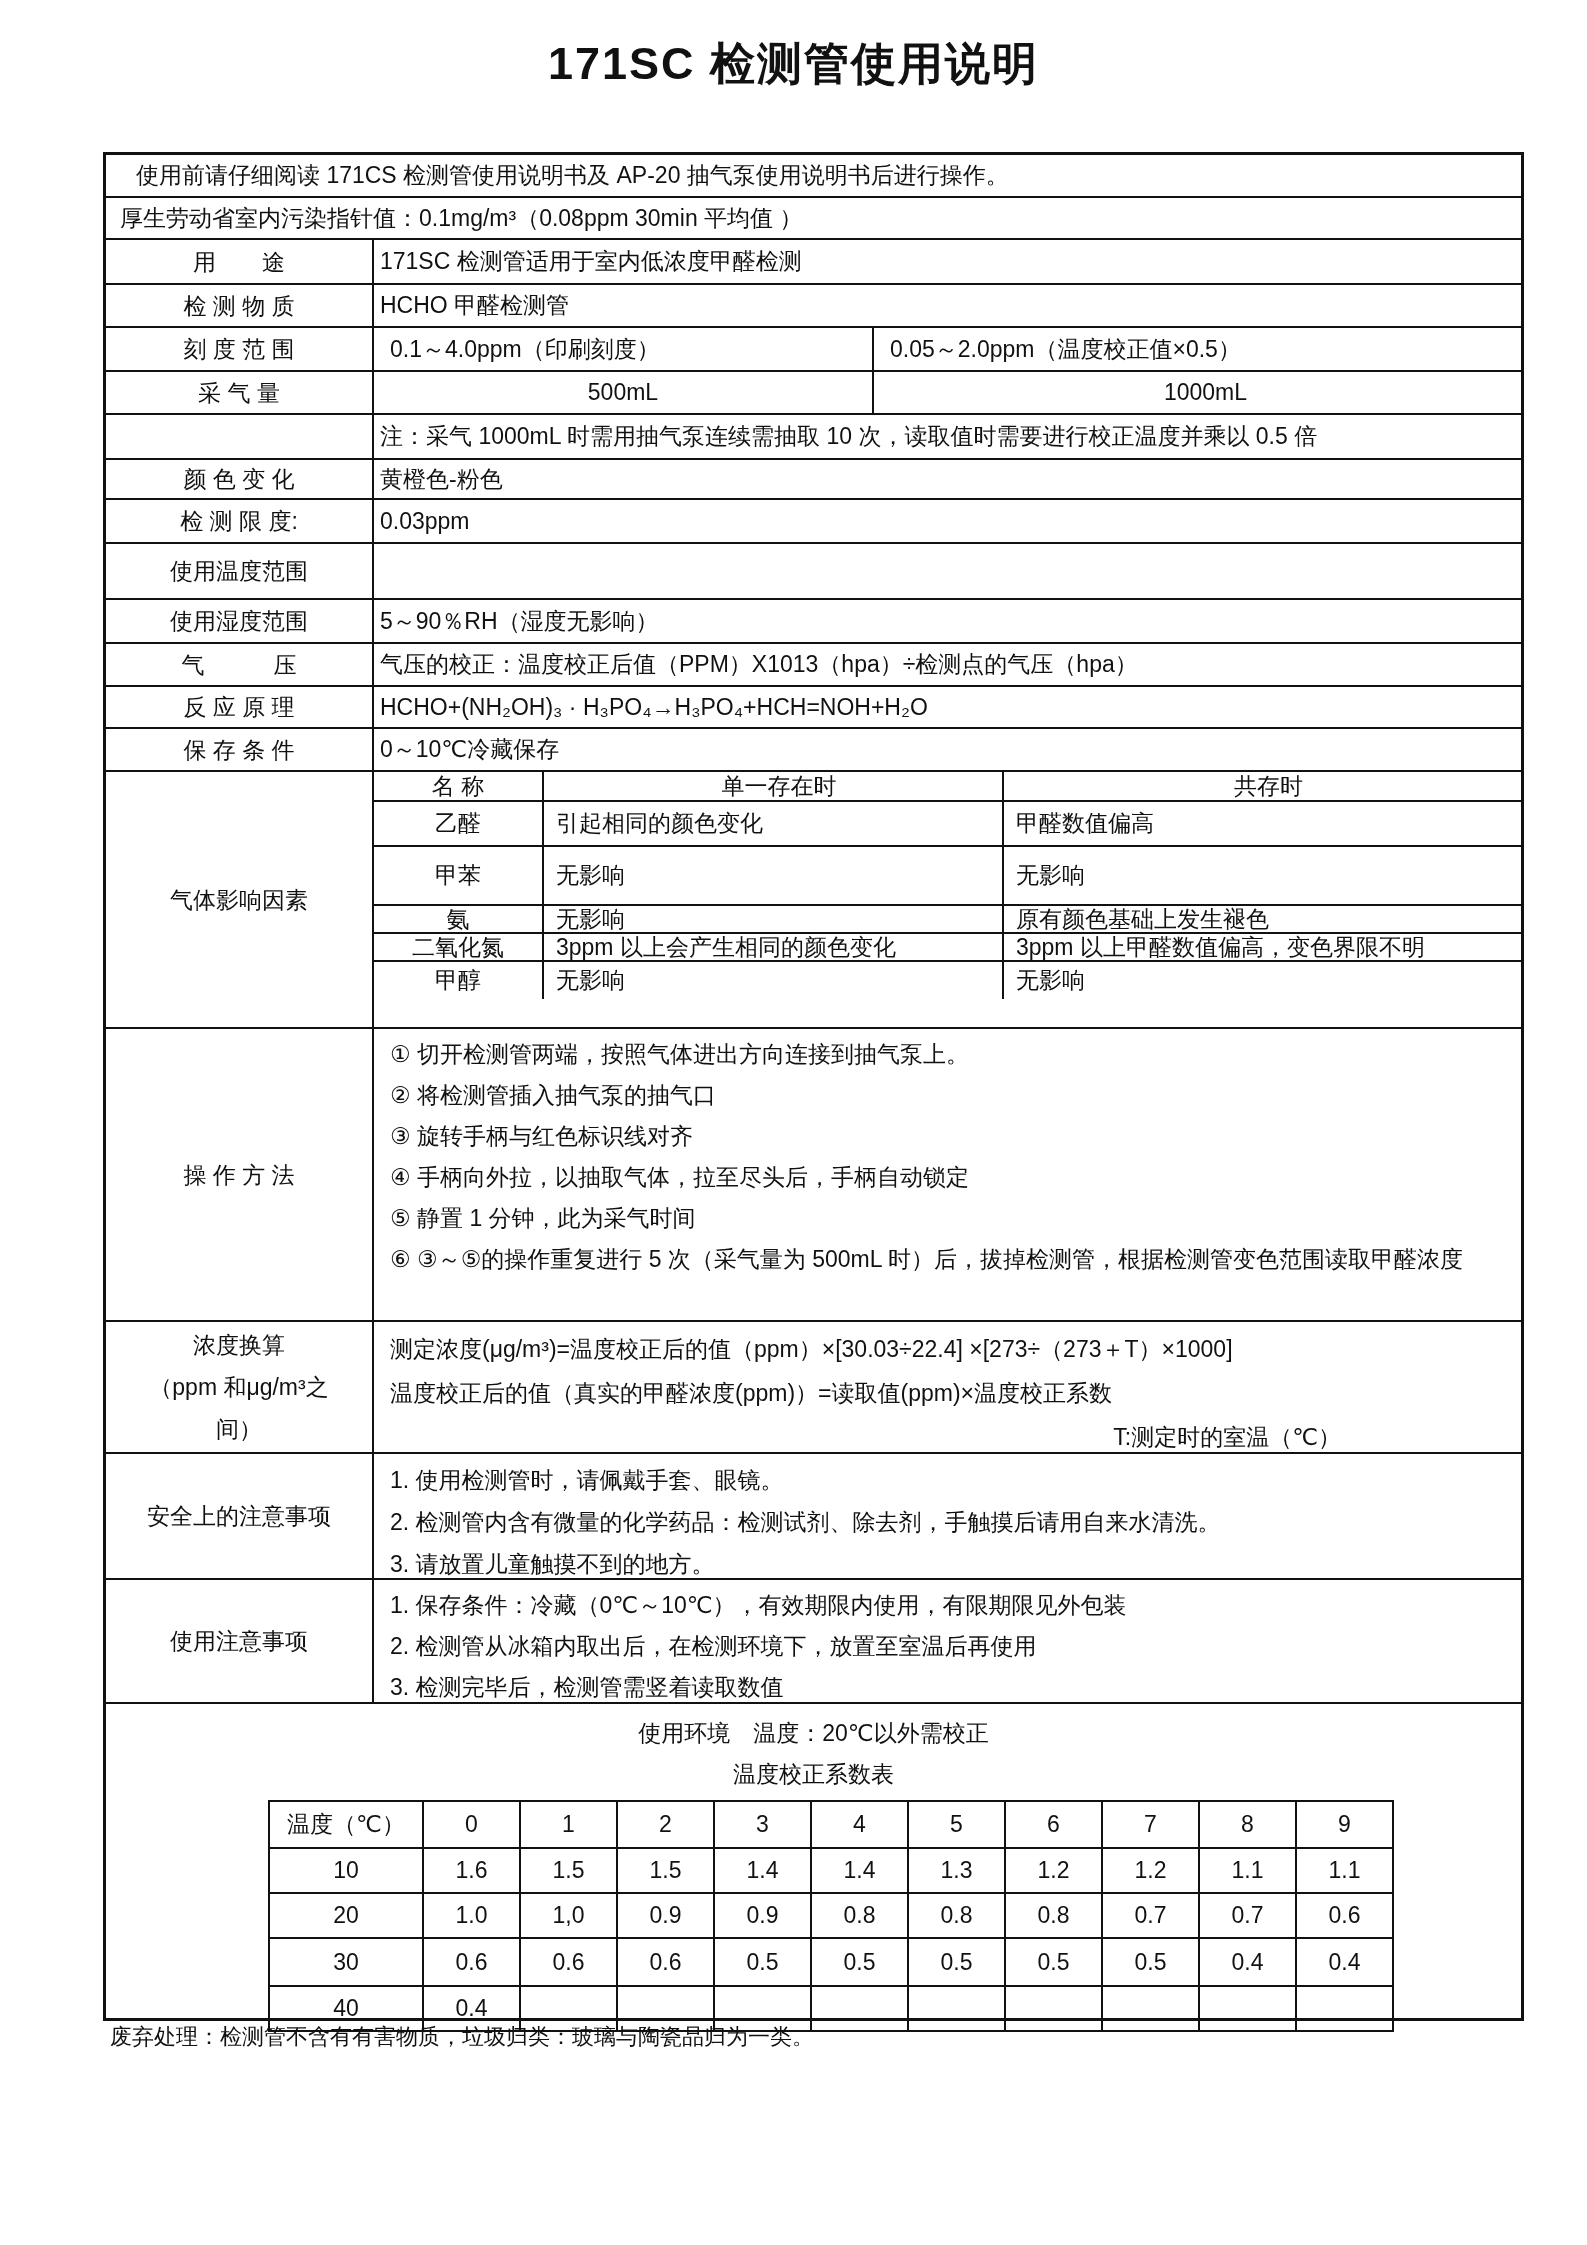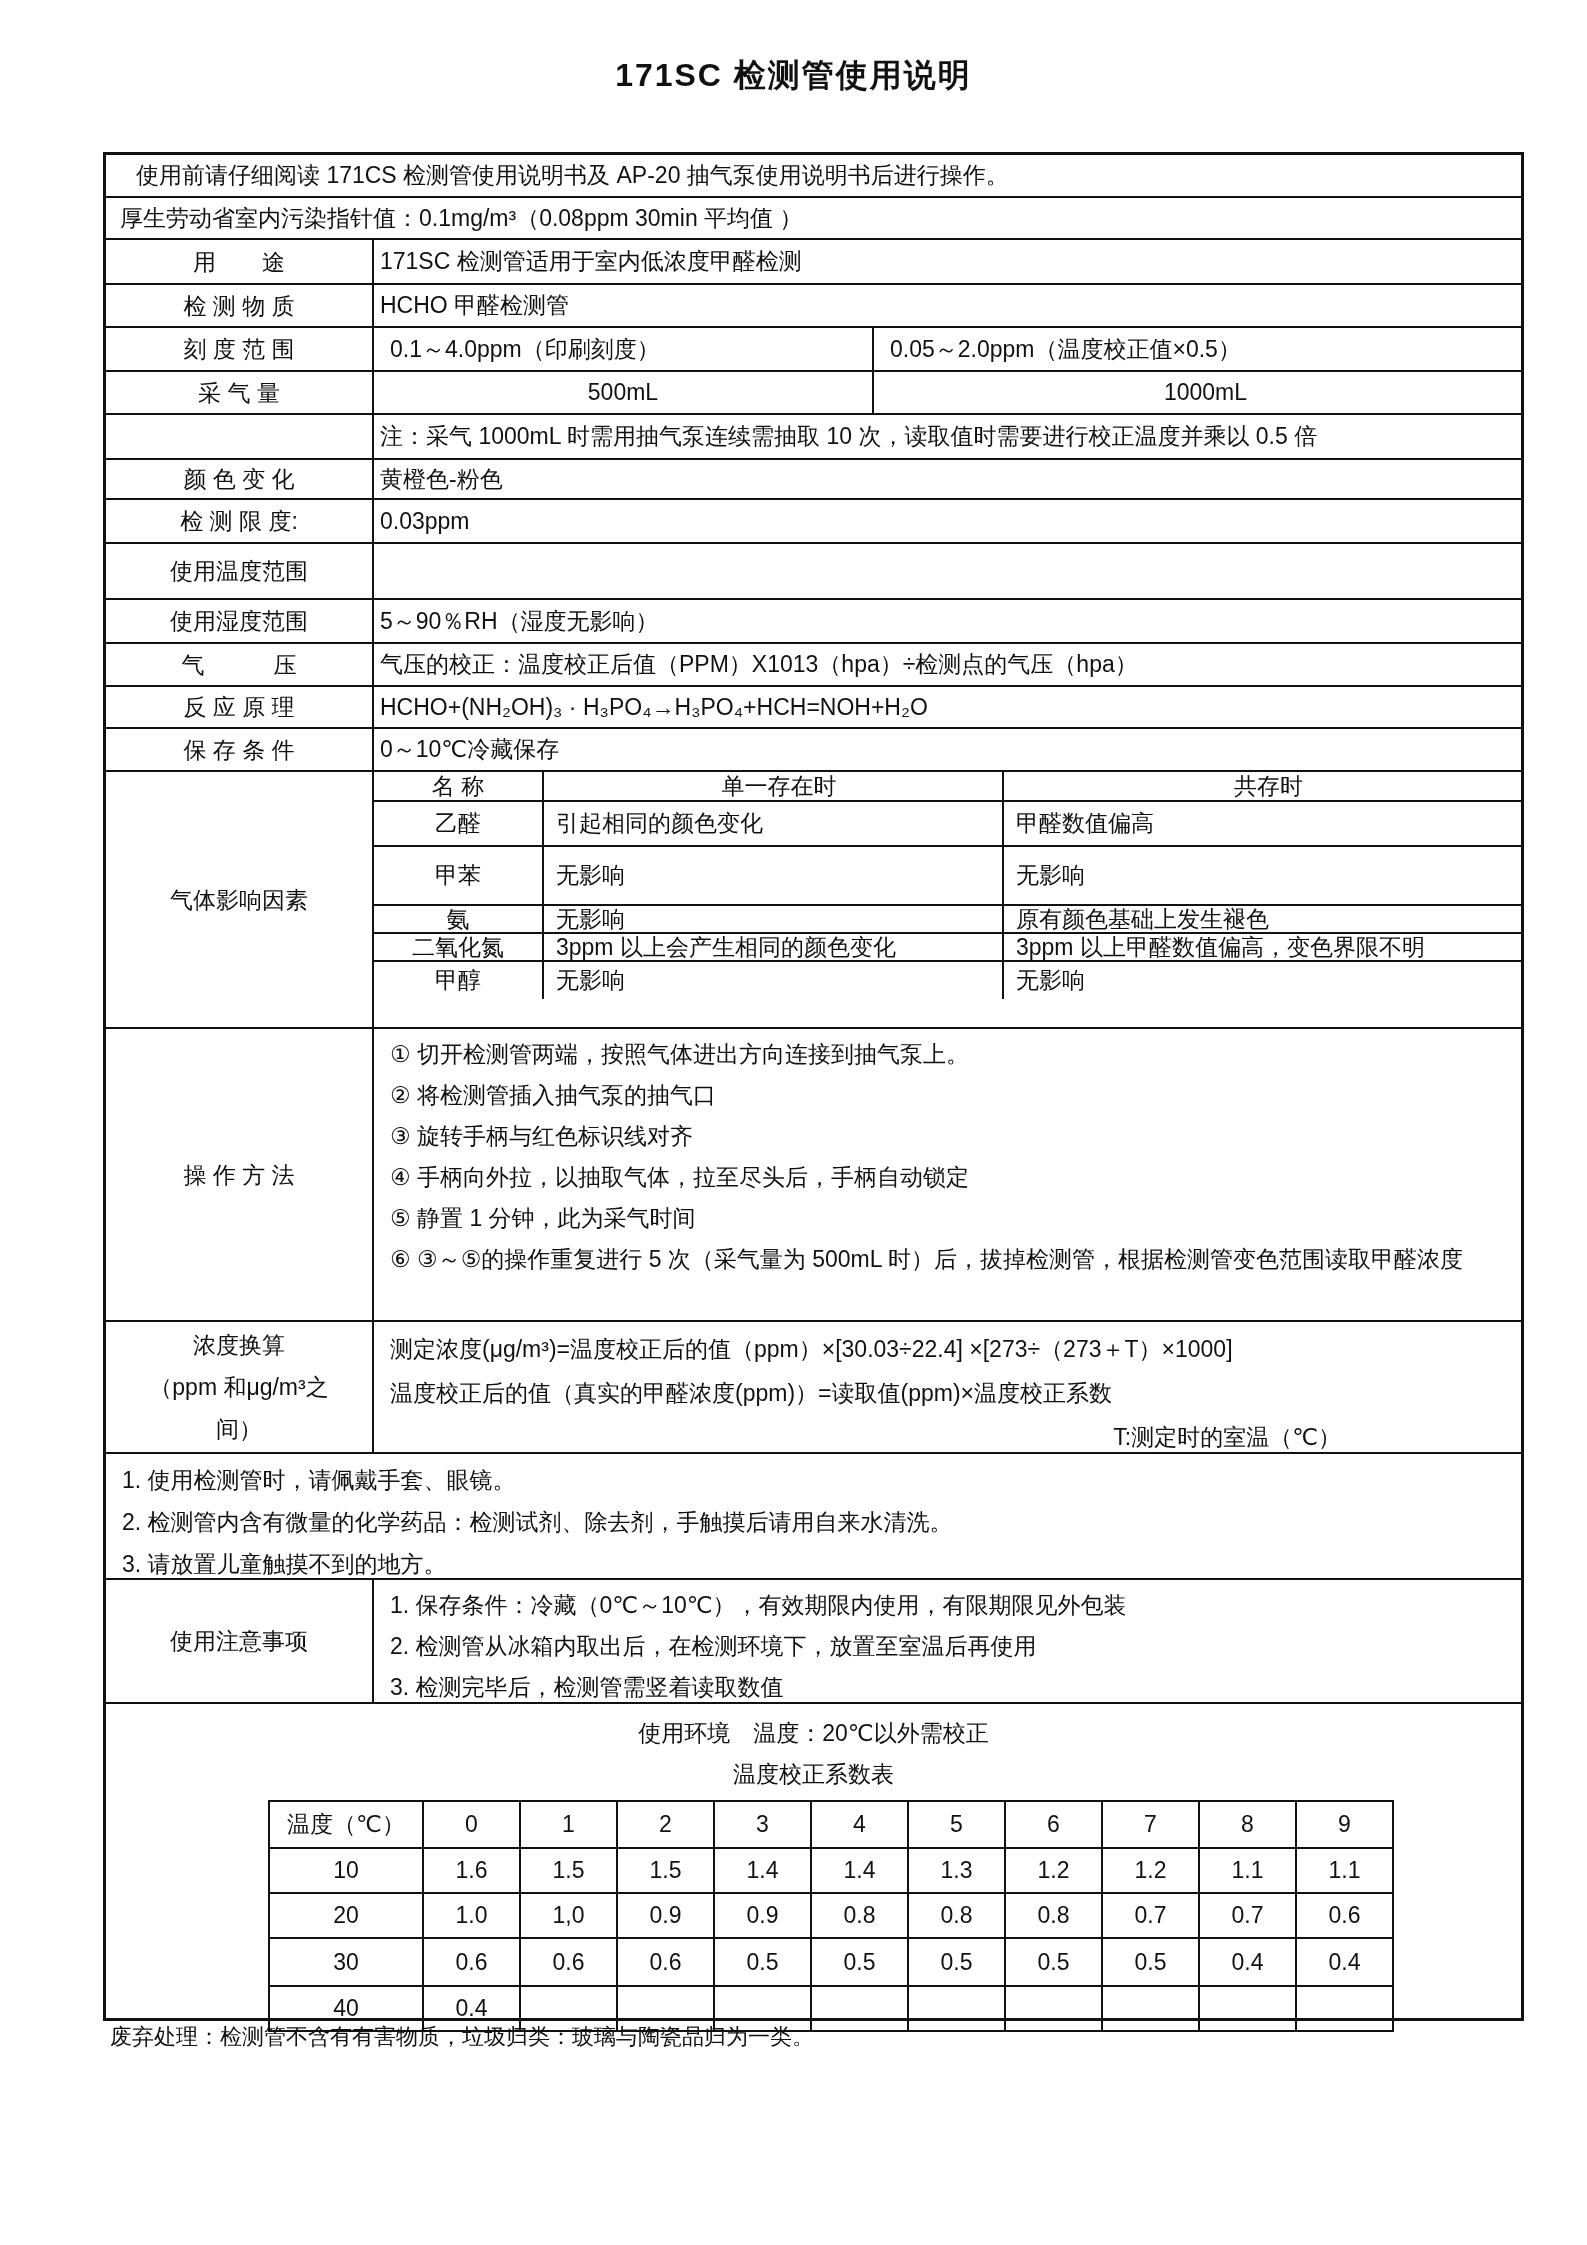--- a/index.html
+++ b/index.html
@@ -2,21 +2,21 @@
 <html><head>
 <meta charset="utf-8">
 <style>
   html,body{margin:0;padding:0;}
   body{
     width:1587px;height:2245px;background:#ffffff;position:relative;
     font-family:"Liberation Sans","DejaVu Sans",sans-serif;color:#111;
   }
   .title{
     position:absolute;top:34px;left:0;width:1587px;text-align:center;
-    font-size:32px;font-weight:800;letter-spacing:2px;margin-top:20px;
+    font-size:45px;font-weight:800;letter-spacing:2px;
   }
   .tbl{
     position:absolute;top:152px;left:103px;width:1415px;
     border:3px solid #111;font-size:23px;
   }
   .row{display:flex;box-sizing:border-box;}
   .row + .row{border-top:2px solid #111;}
   .cell{box-sizing:border-box;display:flex;align-items:center;}
   .full{flex:1;padding-left:14px;}
   .indent{padding-left:30px;}
@@ -190,20 +190,21 @@
       </div>
     </div>
     <div class="mblock">
       <div class="cv-line">测定浓度(μg/m³)=温度校正后的值（ppm）×[30.03÷22.4] ×[273÷（273＋T）×1000]</div>
       <div class="cv-line">温度校正后的值（真实的甲醛浓度(ppm)）=读取值(ppm)×温度校正系数</div>
       <div class="cv-line cv-right">T:测定时的室温（℃）</div>
     </div>
   </div>
 
   <div class="row h126">
+    <div class="cell lab">安全上的注意事项</div>
     <div class="mblock">
       <div class="sf-line">1. 使用检测管时，请佩戴手套、眼镜。</div>
       <div class="sf-line">2. 检测管内含有微量的化学药品：检测试剂、除去剂，手触摸后请用自来水清洗。</div>
       <div class="sf-line">3. 请放置儿童触摸不到的地方。</div>
     </div>
   </div>
 
   <div class="row h124">
     <div class="cell lab">使用注意事项</div>
     <div class="mblock">

